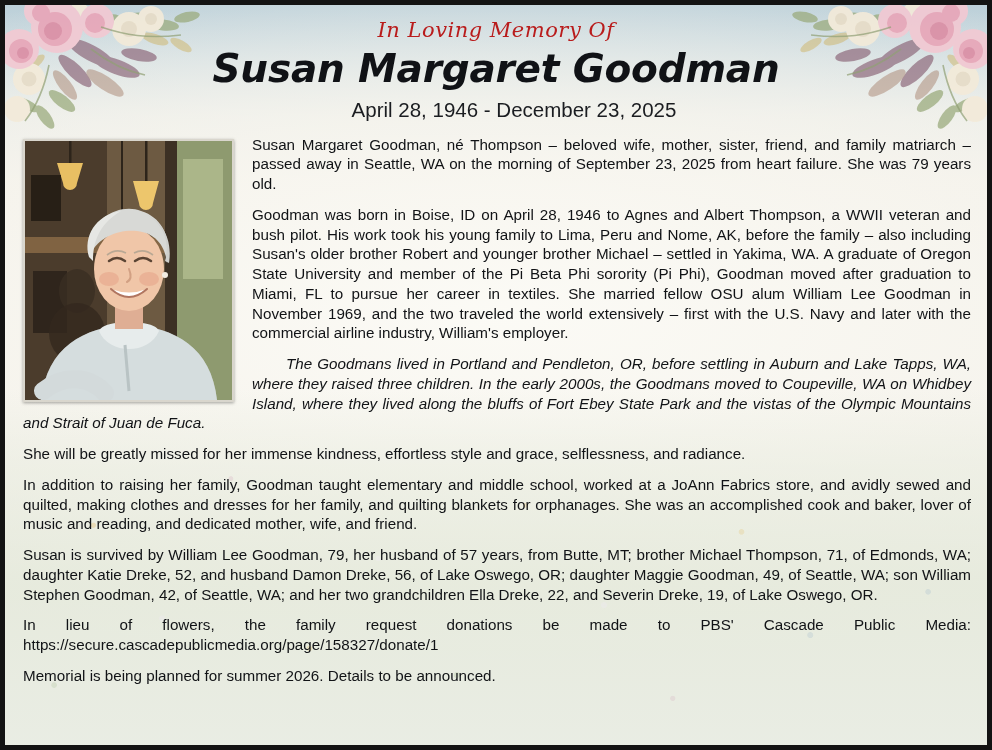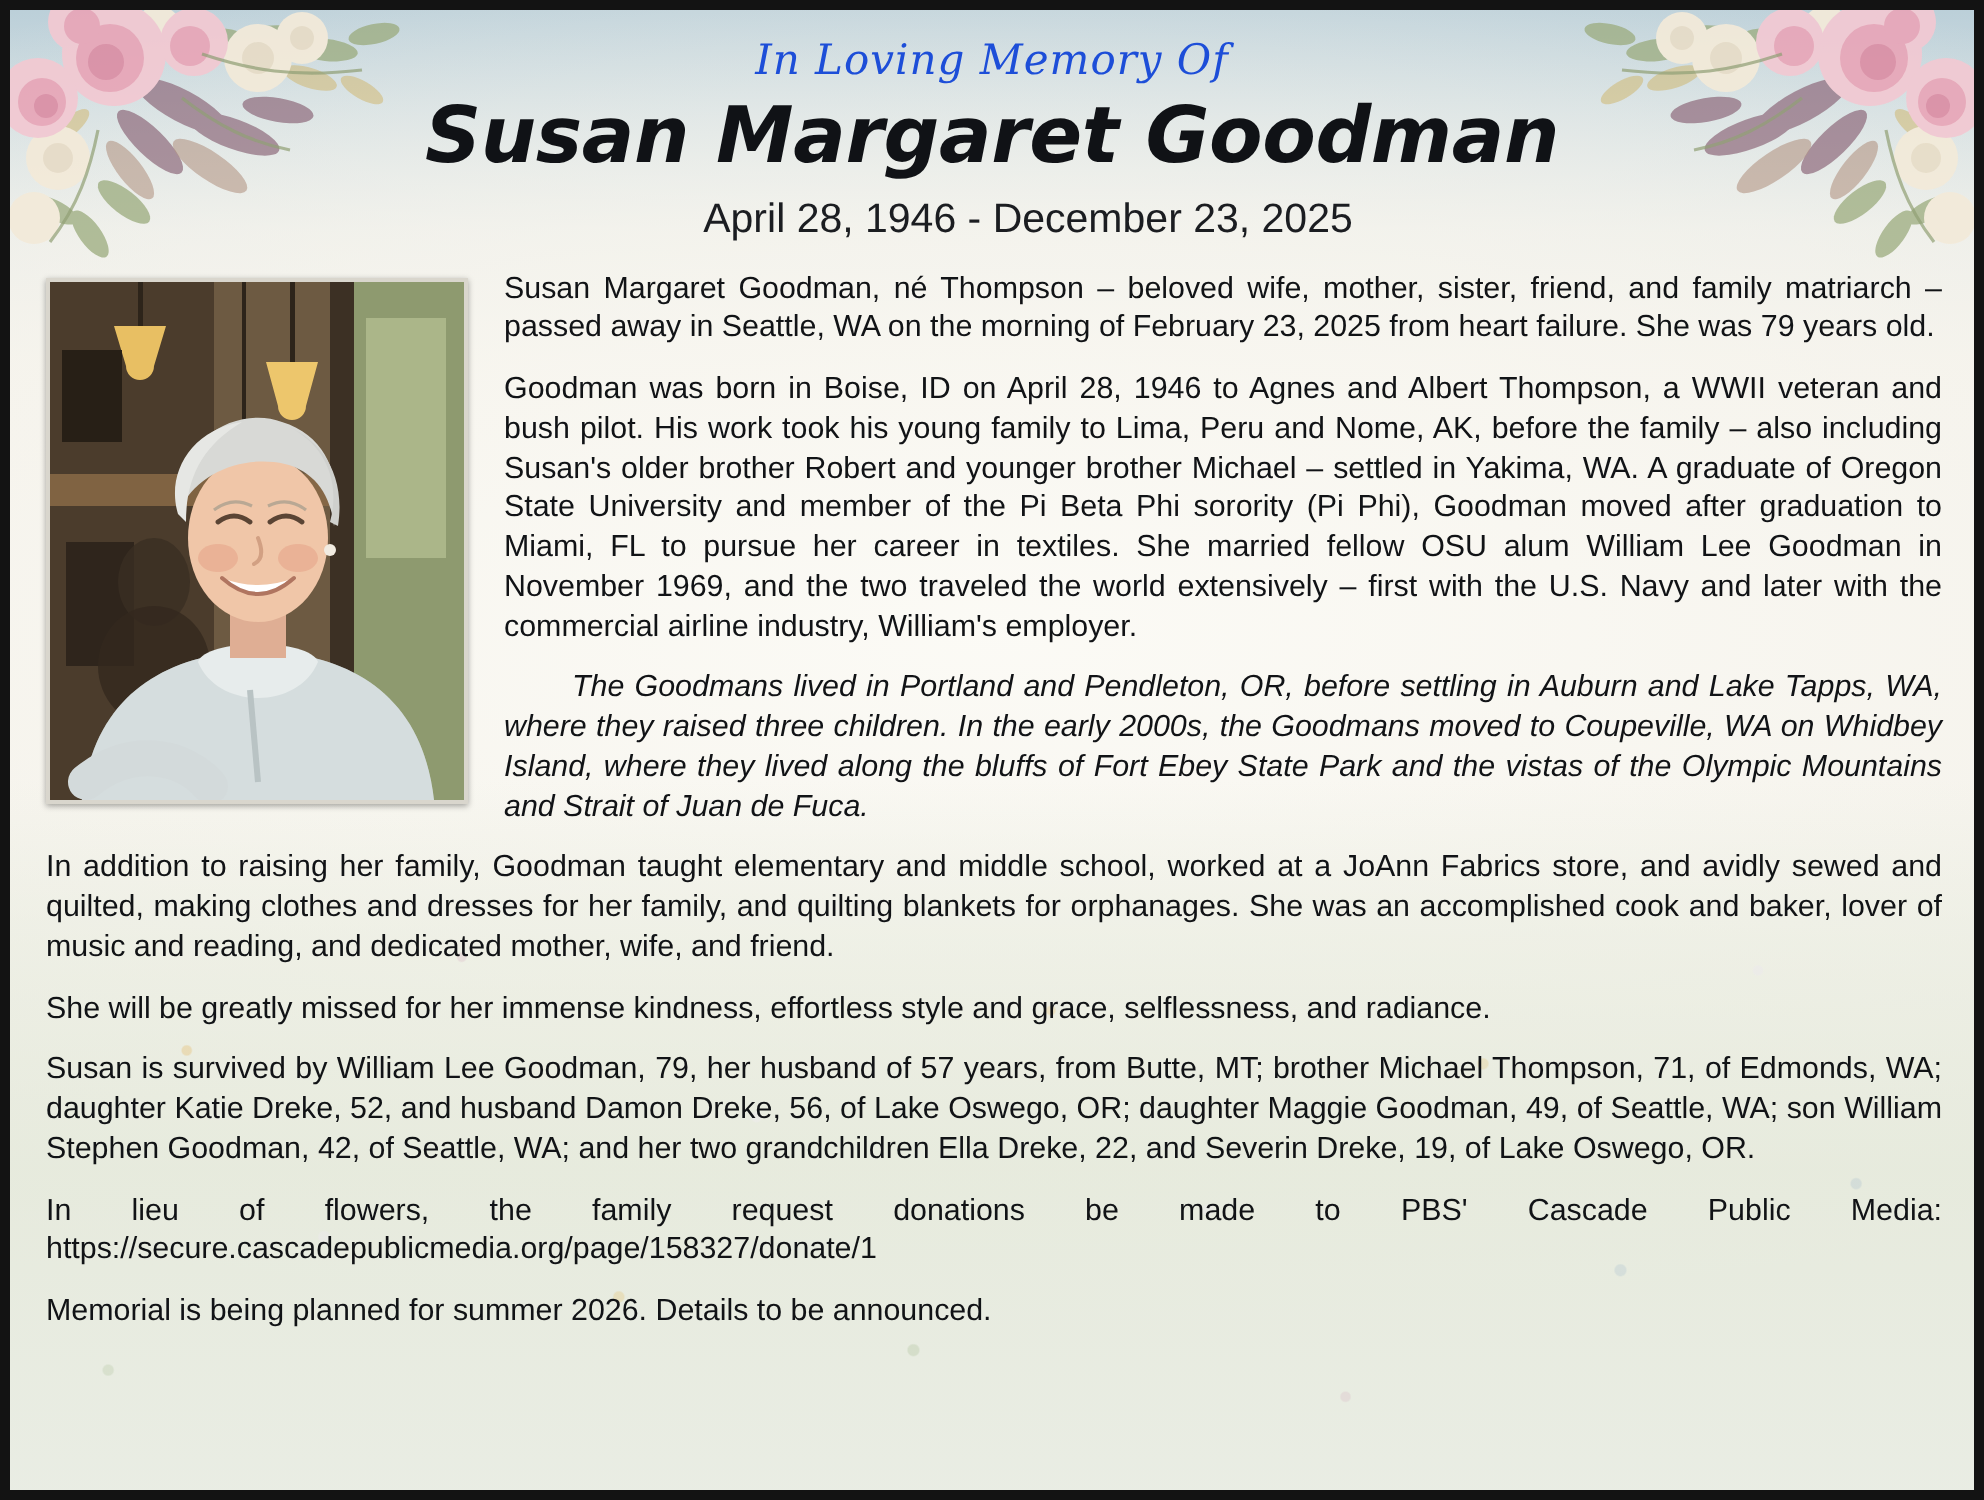--- a/index.html
+++ b/index.html
@@ -80,21 +80,21 @@
     position: relative;
     z-index: 5;
     text-align: center;
     padding-top: 14px;
   }
   .in-loving-memory {
     font-family: "DejaVu Serif", "Liberation Serif", serif;
     font-style: italic;
     font-size: 21px;
     letter-spacing: .5px;
-    color: #1d4ed8;
+    color: #b91c1c;
     line-height: 1.1;
   }
   .deceased-name {
     font-family: "DejaVu Sans", "Liberation Sans", sans-serif;
     font-weight: bold;
     font-style: italic;
     font-size: 39px;
     letter-spacing: -0.2px;
     color: #101216;
     margin-top: 6px;
@@ -343,24 +343,24 @@
 
         <path d="M104 128 q4 10 -2 13" stroke="#d2a083" stroke-width="2" fill="none" stroke-linecap="round"></path>
 
         <path d="M86 148 q18 16 36 0 q-18 7 -36 0 Z" fill="#ffffff"></path>
         <path d="M86 148 q18 16 36 0" stroke="#b07560" stroke-width="2" fill="none" stroke-linecap="round"></path>
 
         <circle cx="140" cy="134" r="3" fill="#f2ece2"></circle>
       </svg>
     </div>
 
-    <p class="body-text">Susan Margaret Goodman, né Thompson – beloved wife, mother, sister, friend, and family matriarch – passed away in Seattle, WA on the morning of February 23, 2025 from heart failure. She was 79 years old.</p>
+    <p class="body-text">Susan Margaret Goodman, né Thompson – beloved wife, mother, sister, friend, and family matriarch – passed away in Seattle, WA on the morning of September 23, 2025 from heart failure. She was 79 years old.</p>
     <p class="body-text">Goodman was born in Boise, ID on April 28, 1946 to Agnes and Albert Thompson, a WWII veteran and bush pilot. His work took his young family to Lima, Peru and Nome, AK, before the family – also including Susan's older brother Robert and younger brother Michael – settled in Yakima, WA. A graduate of Oregon State University and member of the Pi Beta Phi sorority (Pi Phi), Goodman moved after graduation to Miami, FL to pursue her career in textiles. She married fellow OSU alum William Lee Goodman in November 1969, and the two traveled the world extensively – first with the U.S. Navy and later with the commercial airline industry, William's employer.</p>
     <p class="body-text indented">The Goodmans lived in Portland and Pendleton, OR, before settling in Auburn and Lake Tapps, WA, where they raised three children. In the early 2000s, the Goodmans moved to Coupeville, WA on Whidbey Island, where they lived along the bluffs of Fort Ebey State Park and the vistas of the Olympic Mountains and Strait of Juan de Fuca.</p>
     <div class="clearer"></div>
+    <p class="body-text">She will be greatly missed for her immense kindness, effortless style and grace, selflessness, and radiance.</p>
     <p class="body-text">In addition to raising her family, Goodman taught elementary and middle school, worked at a JoAnn Fabrics store, and avidly sewed and quilted, making clothes and dresses for her family, and quilting blankets for orphanages. She was an accomplished cook and baker, lover of music and reading, and dedicated mother, wife, and friend.</p>
-    <p class="body-text">She will be greatly missed for her immense kindness, effortless style and grace, selflessness, and radiance.</p>
     <p class="body-text">Susan is survived by William Lee Goodman, 79, her husband of 57 years, from Butte, MT; brother Michael Thompson, 71, of Edmonds, WA; daughter Katie Dreke, 52, and husband Damon Dreke, 56, of Lake Oswego, OR; daughter Maggie Goodman, 49, of Seattle, WA; son William Stephen Goodman, 42, of Seattle, WA; and her two grandchildren Ella Dreke, 22, and Severin Dreke, 19, of Lake Oswego, OR.</p>
     <p class="body-text">In lieu of flowers, the family request donations be made to PBS' Cascade Public Media: https://secure.cascadepublicmedia.org/page/158327/donate/1</p>
     <p class="body-text last">Memorial is being planned for summer 2026. Details to be announced.</p>
   </div>
 
 </div>
 
 </body></html>

